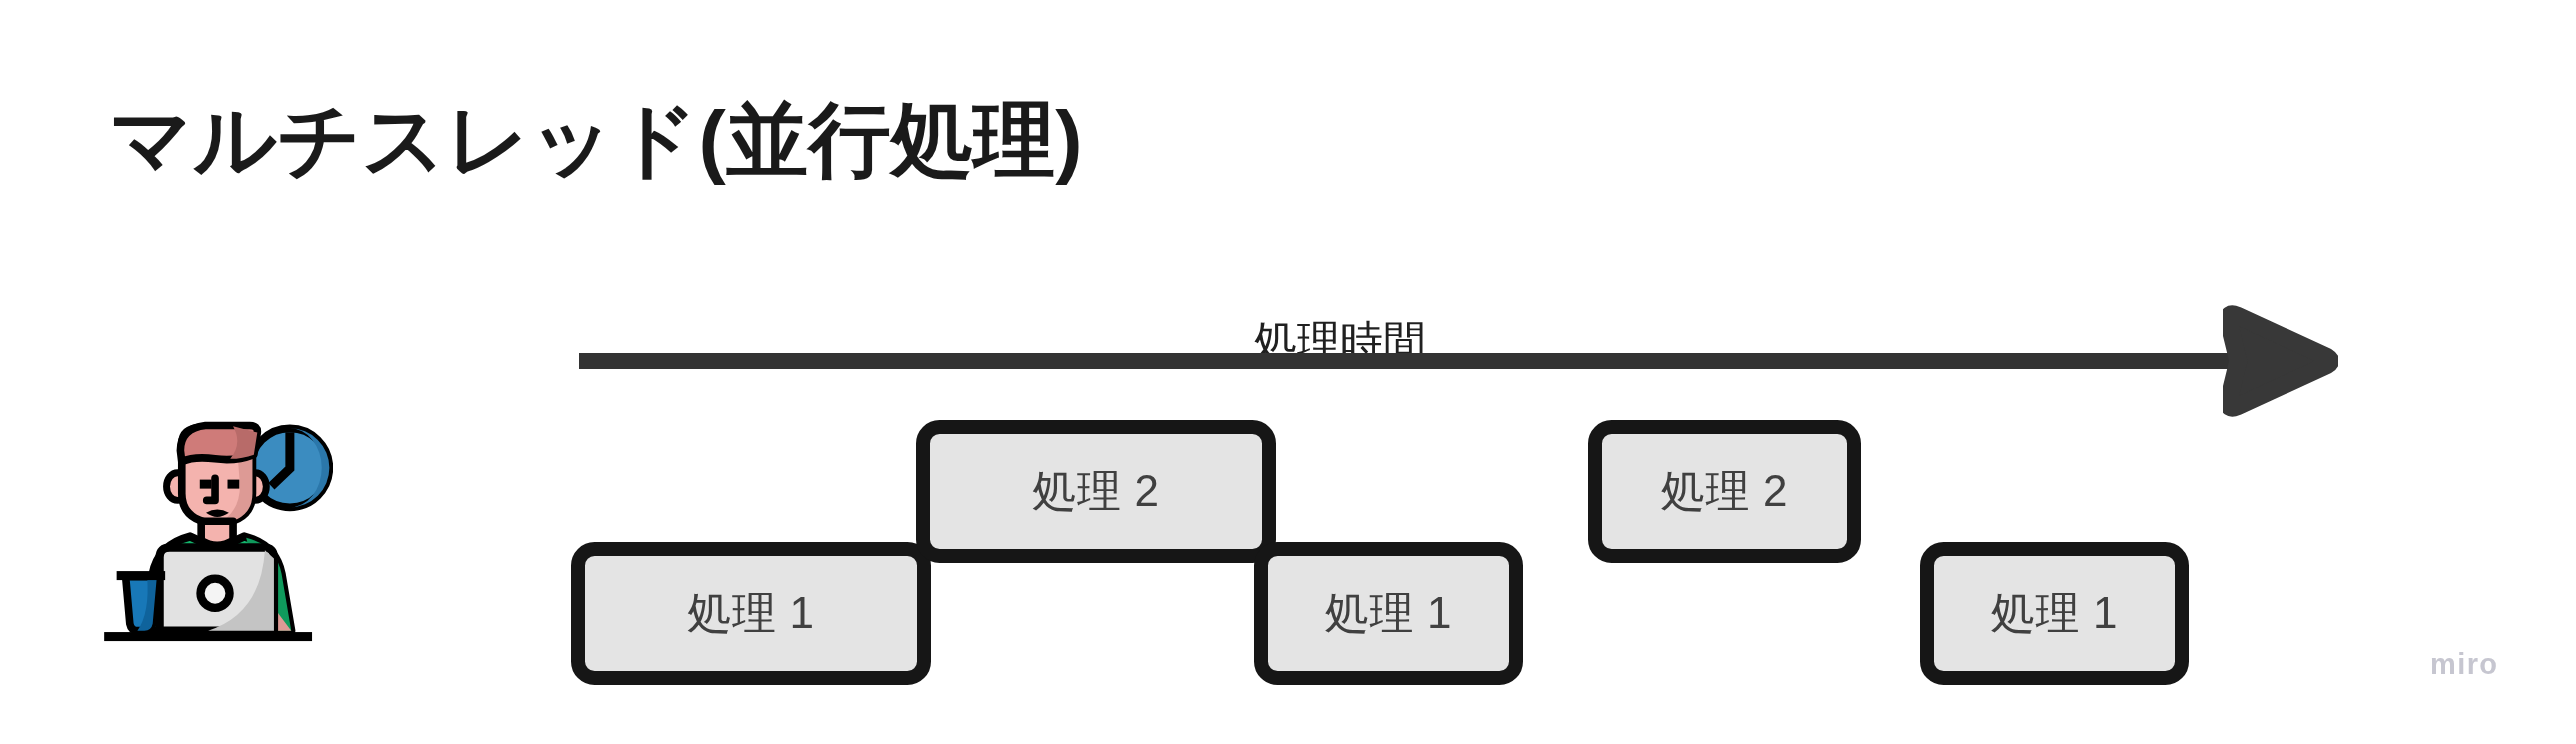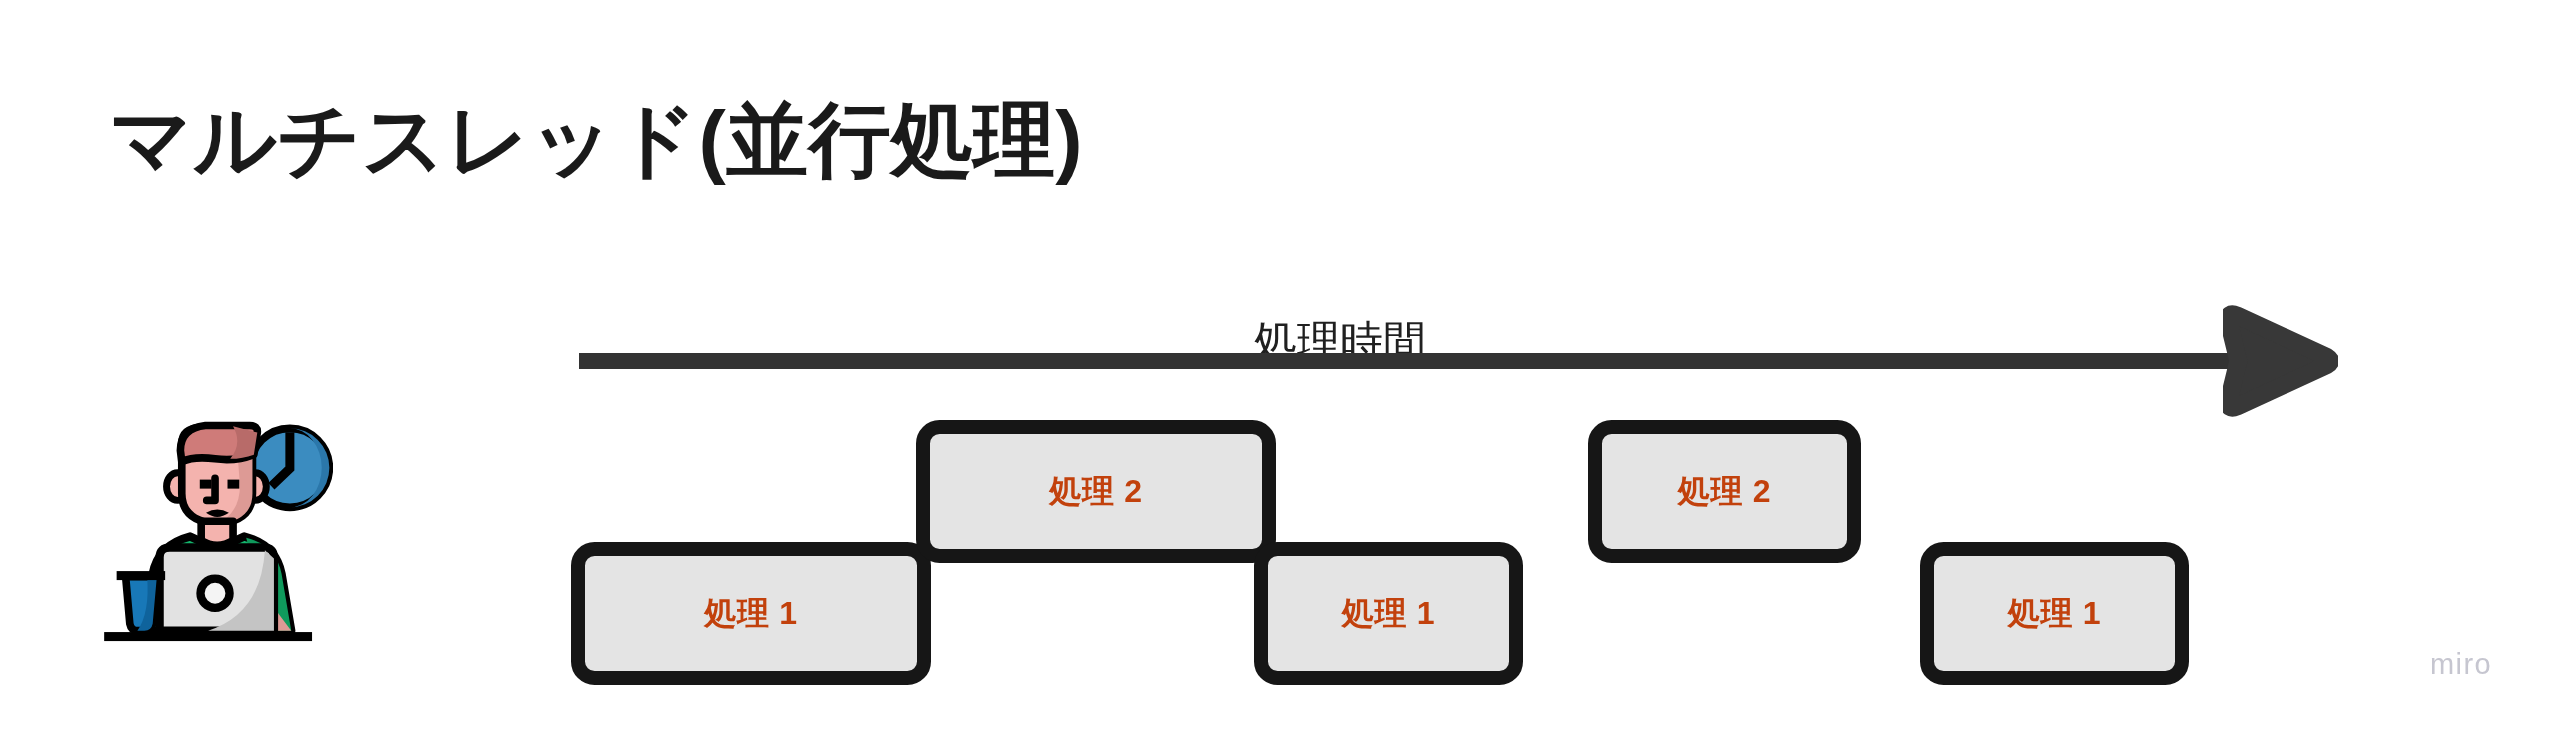--- a/index.html
+++ b/index.html
@@ -65,23 +65,23 @@
     position: absolute;
     box-sizing: border-box;
     background: #e4e4e4;
     border: 14.5px solid #161616;
     border-radius: 23.6px;
     display: flex;
     align-items: center;
     justify-content: center;
   }
   .proc-box .proc-label {
-    font-size: 32px;
-    font-weight: 700;
-    color: #c2410c;
+    font-size: 44px;
+    font-weight: 400;
+    color: #404040;
     white-space: nowrap;
     letter-spacing: 0.7px;
   }
 
   
   .lane-upper { top: 420px;  height: 143px; }
   .lane-lower { top: 542px;  height: 143px; text-align: center; }
 
   .box-p1-a { left: 571px;  width: 360px; }
   .box-p2-a { left: 916px; width: 360px; }
@@ -104,21 +104,21 @@
     width: 229px;
     height: 246px;
   }
 
   
   .watermark {
     position: absolute;
     left: 2430px;
     top: 648px;
     font-size: 29px;
-    font-weight: 400;
+    font-weight: 700;
     color: #c6c6d0;
     letter-spacing: 1.4px;
   }
 </style>
 </head>
 <body>
 
 <div id="canvas">
 
   <div class="diagram-title">マルチスレッド(並行処理)</div>

